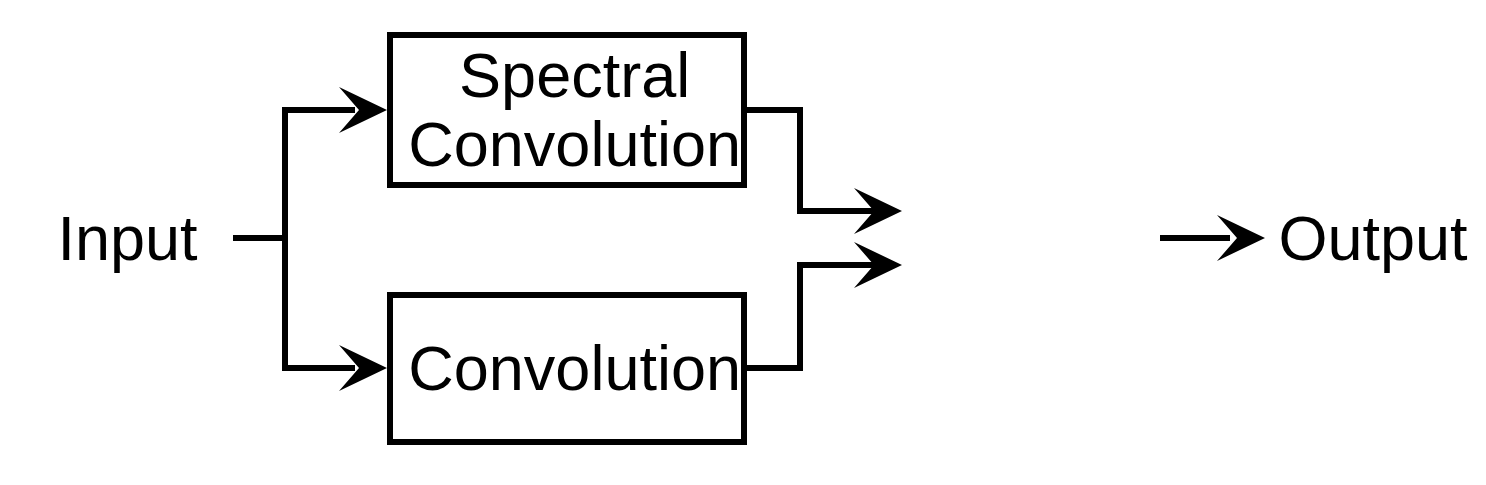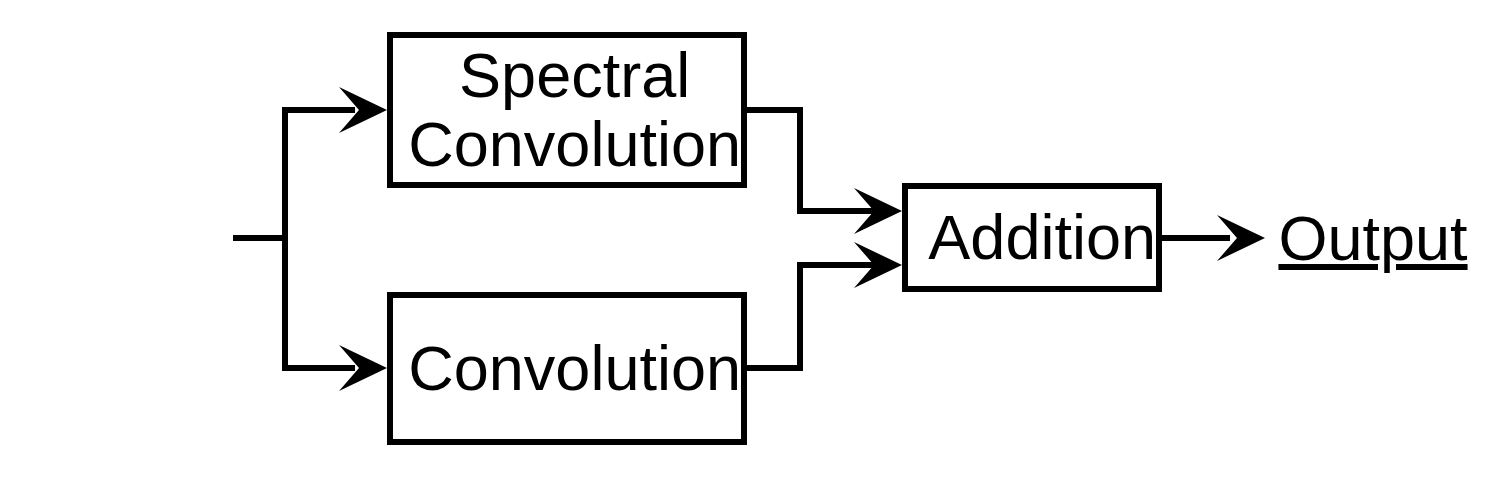--- a/index.html
+++ b/index.html
@@ -56,21 +56,21 @@
     font-size: 63px;
     line-height: 1;
     white-space: nowrap;
   }
   .label-input {
     left: 40px; top: 200px;
     width: 175px; height: 76px;
   }
   .label-output {
     left: 1268px; top: 200px;
-    width: 210px; height: 76px; text-decoration: underline;
+    width: 210px; height: 76px;
   }
 </style>
 </head>
 <body>
 
 <div class="canvas">
 
   <svg class="wires" viewBox="0 0 1486 485" xmlns="http://www.w3.org/2000/svg">
 
     <path d="M 233 238 H 285 M 285 107 V 371 M 285 110 H 355 M 285 368 H 355" fill="none" stroke="#000000" stroke-width="6"></path>
@@ -81,29 +81,27 @@
 
     <path d="M 1160 238 H 1230" fill="none" stroke="#000000" stroke-width="6"></path>
 
     <polygon points="387,110 339,87 359,110 339,133" fill="#000000"></polygon>
     <polygon points="387,368 339,345 359,368 339,391" fill="#000000"></polygon>
     <polygon points="902,211 854,188 874,211 854,234" fill="#000000"></polygon>
     <polygon points="902,265 854,242 874,265 854,288" fill="#000000"></polygon>
     <polygon points="1265,238 1217,215 1237,238 1217,261" fill="#000000"></polygon>
   </svg>
 
+  <div class="endpoint-label label-input">Input</div>
 
   <div class="node node-spectral">
     <span>Spectral
 Convolution</span>
   </div>
 
   <div class="node node-convolution">
     <span>Convolution</span>
   </div>
 
-  <div class="node node-addition">
-    <span>Addition</span>
-  </div>
 
   <div class="endpoint-label label-output">Output</div>
 
 </div>
 
 </body></html>

